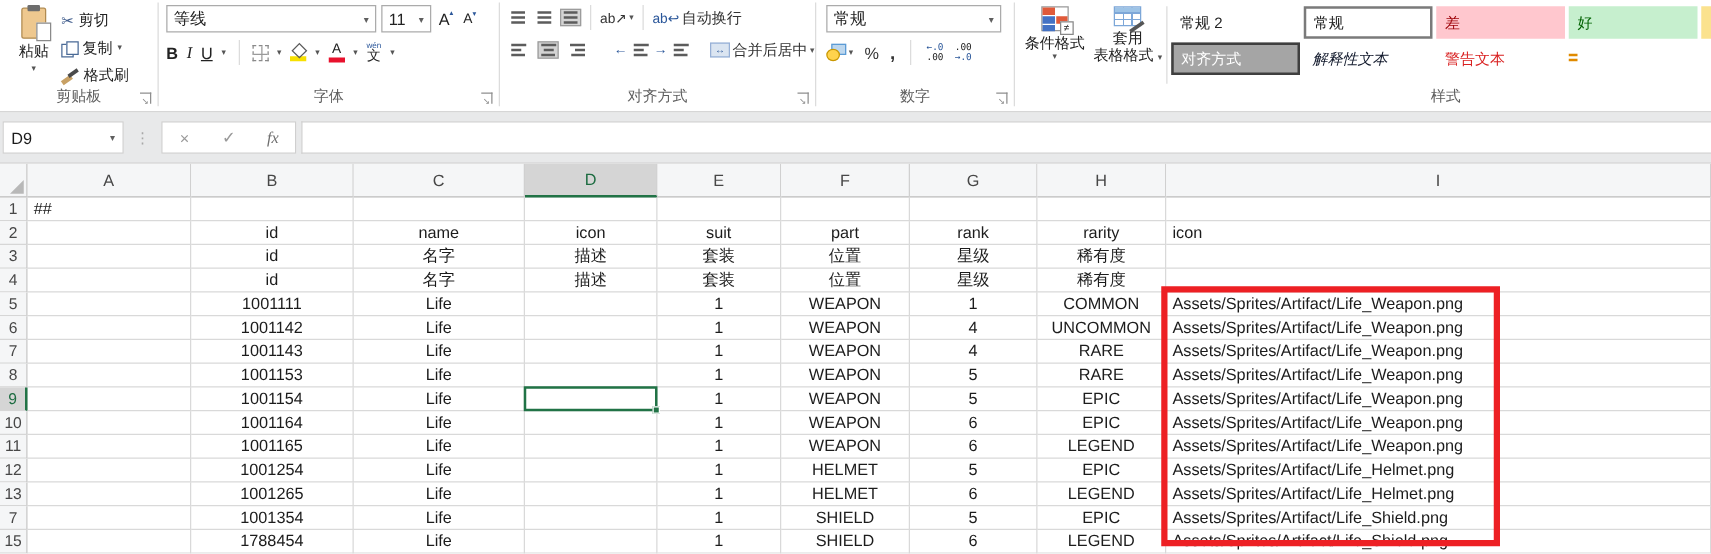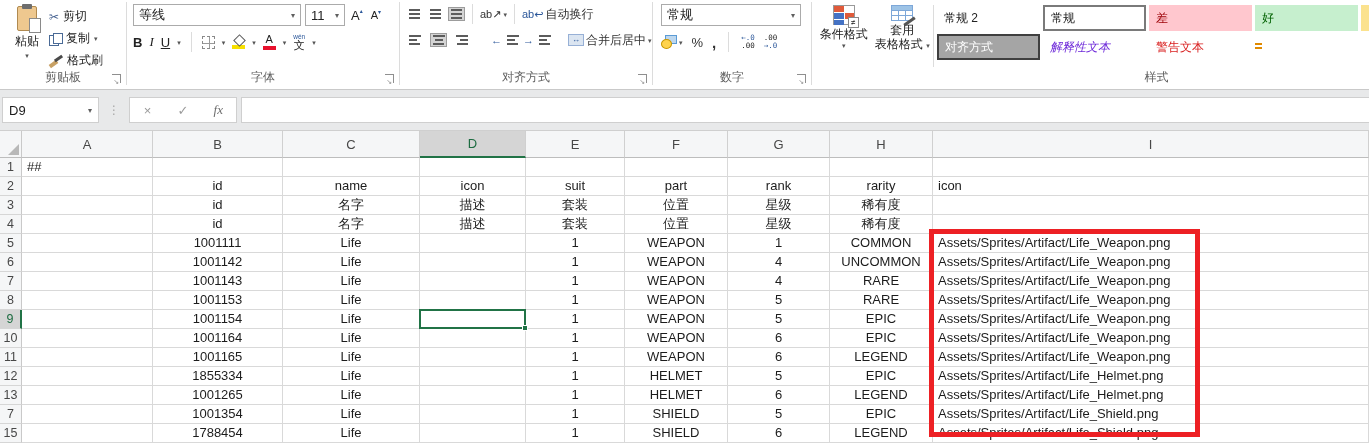--- a/index.html
+++ b/index.html
@@ -101,21 +101,21 @@
  repeating-linear-gradient(rgba(0,0,0,0) 0 4px,#7da7d8 4px 5px)}
 .ftico::after{content:"";position:absolute;right:-4px;bottom:-3px;width:13px;height:3px;background:#555;transform:rotate(-35deg)}
 .gallery{display:flex;flex-direction:column;gap:3px;padding:2px 0 0 3px}
 .chiprow{display:flex;gap:3px}
 .chip{width:103px;height:26px;font-size:12px;display:flex;align-items:center;padding:0 6px;background:#fff;white-space:nowrap;overflow:hidden;border:1px solid rgba(0,0,0,0)}
 .c-normal-sel{border:2px solid #7a7a7a}
 .c-bad{background:#ffc7ce;color:#9c0006}
 .c-good{background:#c6efce;color:#006100}
 .c-calc{background:#f2f2f2;color:#fa7d00;border:1px solid #7f7f7f}
 .c-check{background:#a5a5a5;color:#fff;border:2px solid #3f3f3f}
-.c-expl{color:#6d28d9;font-style:italic}
+.c-expl{color:#0f172a;font-style:italic}
 .c-warn{color:#d92121}
 .sliver{width:8px;height:26px;flex:0 0 auto}
 .sliver-note{background:#fbe28e}
 .sliver-calc{position:relative;background:#fff}
 .sliver-calc::before{content:"";position:absolute;left:0;top:9px;width:7px;height:2px;background:#e08a00;box-shadow:0 4px 0 #e08a00}
 
 
 .fbar{height:41px;background:#e8e9ea;display:flex;align-items:center;border-bottom:1px solid #cfcfcf}
 .namebox{width:97px;height:26px;background:#fff;border:1px solid #cfcfcf;margin-left:2px;display:flex;align-items:center;justify-content:space-between;padding:0 6px;font-size:13px;color:#1c1c1c}
 .fdots{width:30px;text-align:center;color:#a8a8a8;font-size:12px}
@@ -515,21 +515,21 @@
         <div class="cell" style="width: 106px;"></div>
         <div class="cell" style="width: 99px;">1</div>
         <div class="cell" style="width: 103px;">WEAPON</div>
         <div class="cell" style="width: 102px;">6</div>
         <div class="cell" style="width: 103px;">LEGEND</div>
         <div class="cell left" style="width: 436px;">Assets/Sprites/Artifact/Life_Weapon.png</div>
       </div>
       <div class="grow">
         <div class="rowhdr">12</div>
         <div class="cell left" style="width: 131px;"></div>
-        <div class="cell" style="width: 130px;">1855334</div>
+        <div class="cell" style="width: 130px;">1001254</div>
         <div class="cell" style="width: 137px;">Life</div>
         <div class="cell" style="width: 106px;"></div>
         <div class="cell" style="width: 99px;">1</div>
         <div class="cell" style="width: 103px;">HELMET</div>
         <div class="cell" style="width: 102px;">5</div>
         <div class="cell" style="width: 103px;">EPIC</div>
         <div class="cell left" style="width: 436px;">Assets/Sprites/Artifact/Life_Helmet.png</div>
       </div>
       <div class="grow">
         <div class="rowhdr">13</div>

